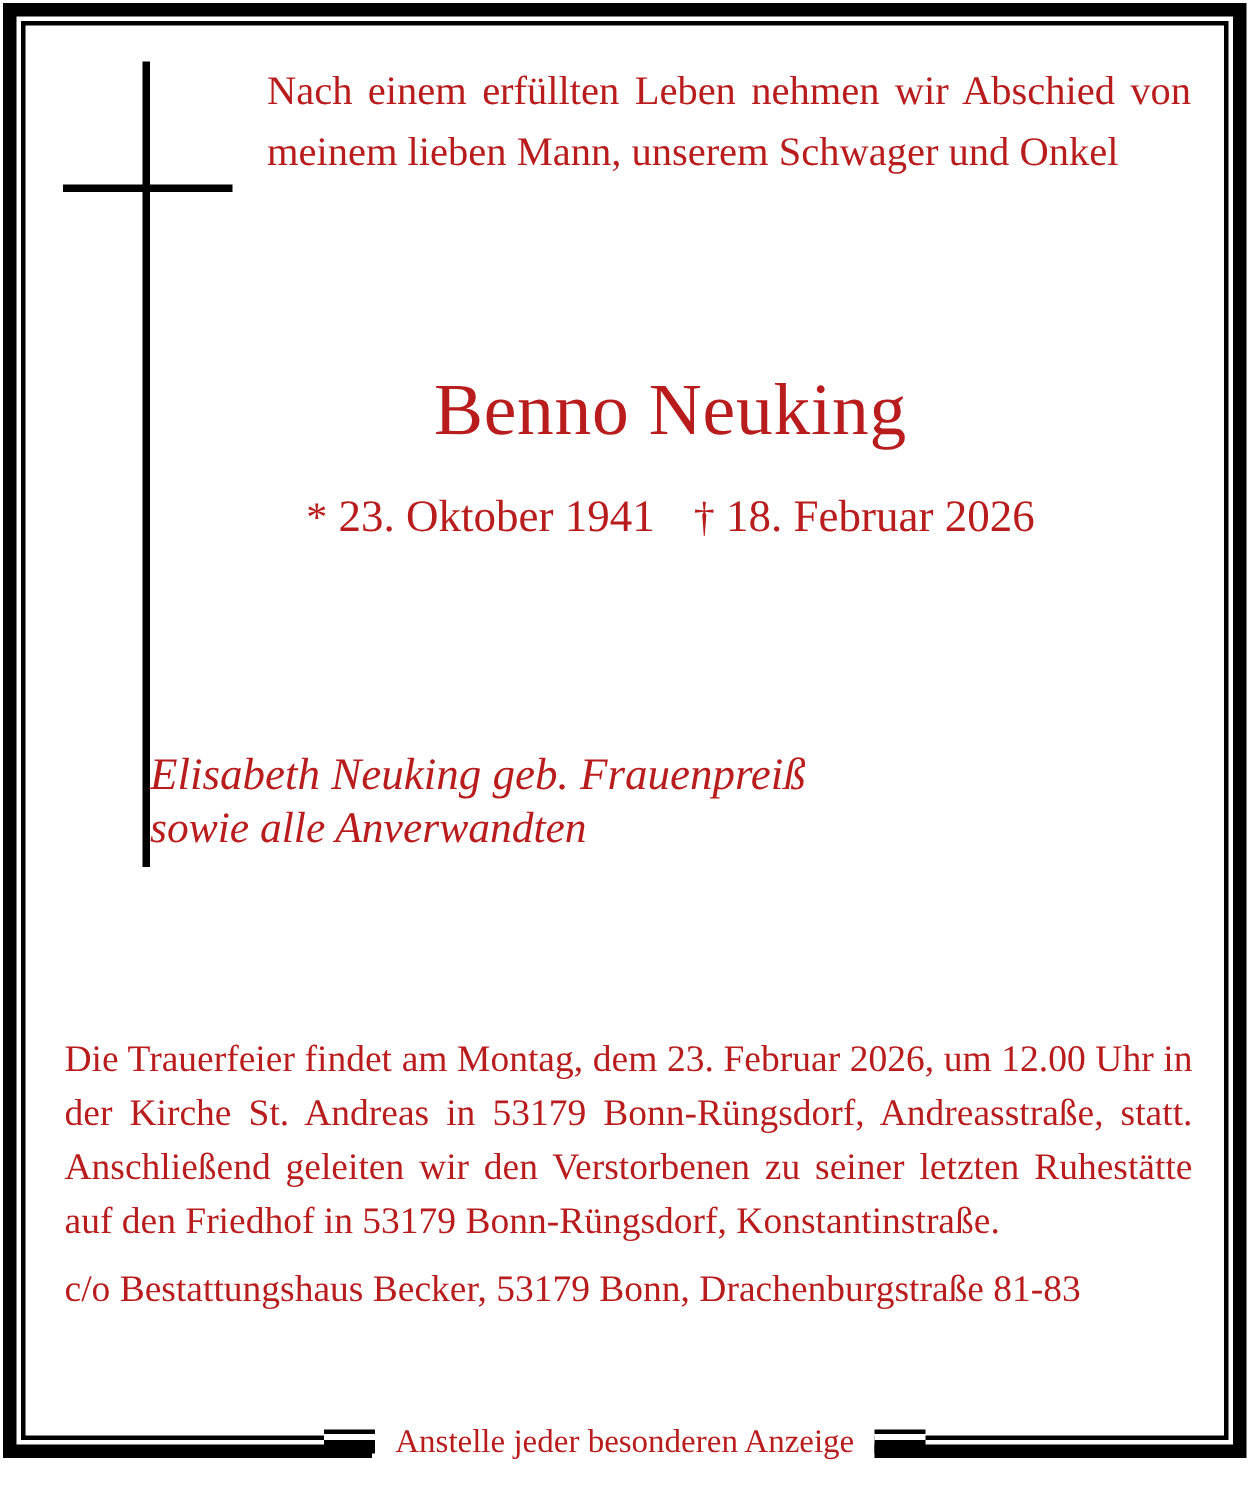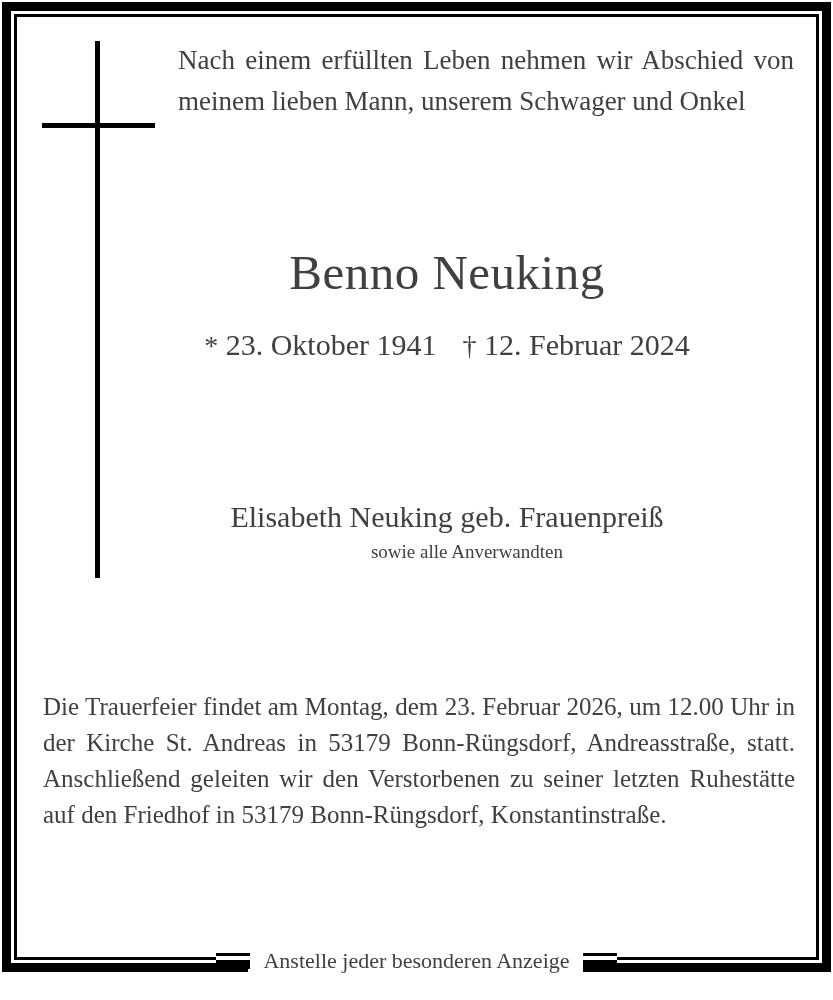--- a/index.html
+++ b/index.html
@@ -8,21 +8,21 @@
     padding: 0;
     background: #ffffff;
   }
 
   #notice {
     position: relative;
     width: 833px;
     height: 1000px;
     background: #ffffff;
     font-family: "Liberation Serif", "DejaVu Serif", serif;
-    color: #404040;
+    color: #b91c1c;
     overflow: hidden;
     box-sizing: border-box;
   }
 
   
   .frame-outer {
     position: absolute;
     left: 2px;
     top: 2px;
     width: 829px;
@@ -105,30 +105,30 @@
     line-height: 38px;
   }
   .dates .date-birth { margin-right: 26px; }
   .dates .sym { font-size: 28px; }
 
   .survivors {
     position: absolute;
     left: 100px;
     top: 498px;
     width: 694px;
-    text-align: center;
+    text-align: left;
+    font-style: italic;
   }
   .survivors .survivor-primary {
     font-size: 30px;
     line-height: 38px;
   }
   .survivors .survivor-secondary {
-    font-size: 19px;
+    font-size: 29px;
     line-height: 32px;
-    padding-left: 40px;
   }
 
   .body-block {
     position: absolute;
     left: 43px;
     width: 752px;
     font-size: 25px;
     line-height: 36px;
     text-align: justify;
     text-align-last: left;
@@ -188,31 +188,32 @@
 
   <div class="intro">
     <span>Nach einem erfüllten Leben nehmen wir</span>
     <span>Abschied von meinem lieben Mann, unserem</span>
     <span class="last-line">Schwager und Onkel</span>
   </div>
 
   <div class="deceased-name">Benno Neuking</div>
 
   <div class="dates">
-    <span class="date-birth"><span class="sym">*</span> <span>23. Oktober 1941</span></span><span class="date-death"><span class="sym">†</span> <span>12. Februar 2024</span></span>
+    <span class="date-birth"><span class="sym">*</span> <span>23. Oktober 1941</span></span><span class="date-death"><span class="sym">†</span> <span>18. Februar 2026</span></span>
   </div>
 
   <div class="survivors">
     <div class="survivor-primary">Elisabeth Neuking geb. Frauenpreiß</div>
     <div class="survivor-secondary">sowie alle Anverwandten</div>
   </div>
 
   <div class="body-block" id="service-details">Die Trauerfeier findet am Montag, dem 23. Februar 2026, um 12.00 Uhr in der Kirche St. Andreas in 53179 Bonn-Rüngsdorf, Andreasstraße, statt. Anschließend geleiten wir den Verstorbenen zu seiner letzten Ruhestätte auf den Friedhof in 53179 Bonn-Rüngsdorf, Konstantinstraße.</div>
 
   <div class="body-block" id="condolence-address">
+    <div>c/o Bestattungshaus Becker, 53179 Bonn, Drachenburgstraße 81-83</div>
   </div>
 
   <div class="footer-strip">
     <div class="footer-rule">
       <div class="rule-thin"></div>
       <div class="rule-gap"></div>
       <div class="rule-thick"></div>
     </div>
     <div class="footer-text">Anstelle jeder besonderen Anzeige</div>
     <div class="footer-rule">

